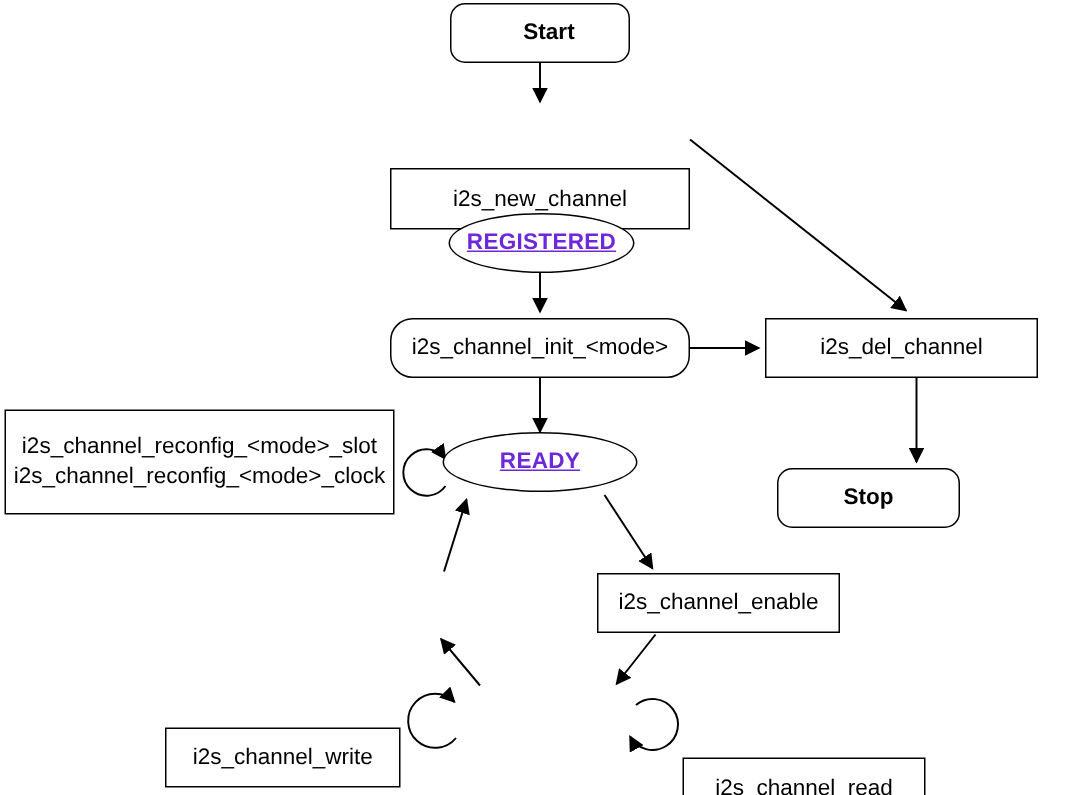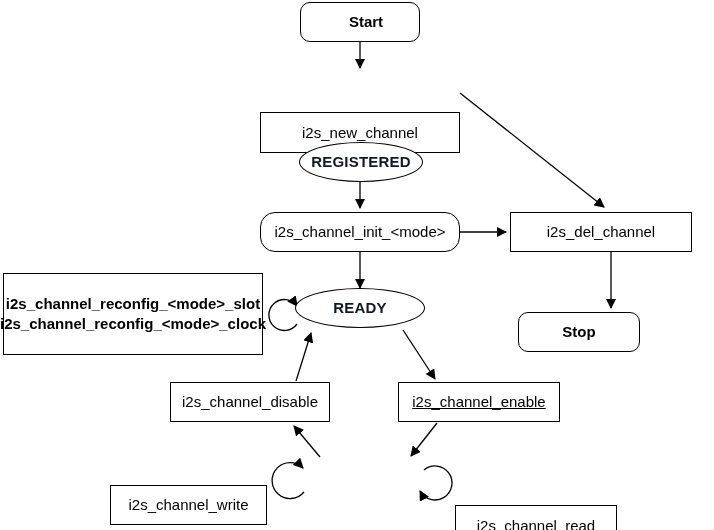--- a/index.html
+++ b/index.html
@@ -3,33 +3,33 @@
 <meta charset="utf-8">
 <style>
   html,body{margin:0;padding:0;background:#ffffff;}
   #stage{position:relative;width:714px;height:530px;background:#ffffff;overflow:hidden;
          font-family:"Liberation Sans",sans-serif;}
   #edges{position:absolute;left:0;top:0;width:714px;height:530px;}
   .node{position:absolute;box-sizing:border-box;background:#ffffff;border:1.5px solid #000000;
         display:flex;align-items:center;justify-content:center;text-align:center;
         font-size:15px;color:#000000;line-height:1.2;}
   .terminal{border-radius:10px;font-weight:bold;}
-  .state{border-radius:50%;font-weight:bold;color:#0f172a;letter-spacing:.2px;}
+  .state{border-radius:50%;font-weight:bold;color:#6d28d9;letter-spacing:.2px;text-decoration:underline;}
   .multiline{flex-direction:column;line-height:20px;}
   
   .n-start   {left:300px;top:2px;  width:120px;height:40px;padding-left:12px;}
   .n-new     {left:260px;top:72px; width:200px;height:41px;margin-top:40px;}
   .n-reg     {left:299px;top:142px;width:124px;height:40px;}
   .n-init    {left:260px;top:212px;width:200px;height:40px;border-radius:15px;}
   .n-del     {left:510px;top:212px;width:182px;height:40px;}
   .n-stop    {left:518px;top:312px;width:122px;height:40px;}
-  .n-reconf  {left:3px;  top:273px;width:260px;height:82px;font-weight:bold;}
+  .n-reconf  {left:3px;  top:273px;width:260px;height:70px;}
   .n-ready   {left:295px;top:288px;width:130px;height:40px;}
   .n-disable {left:170px;top:382px;width:160px;height:40px;}
-  .n-enable  {left:398px;top:382px;width:162px;height:40px;text-decoration:underline;}
+  .n-enable  {left:398px;top:382px;width:162px;height:40px;}
   .n-running {left:298px;top:455px;width:127px;height:43px;}
   .n-write   {left:110px;top:485px;width:157px;height:40px;}
   .n-read    {left:455px;top:505px;width:162px;height:42px;}
   .edge{stroke:#000000;stroke-width:1.3;fill:none;}
 </style>
 </head>
 <body>
 
 <div id="stage">
 
@@ -81,23 +81,20 @@
 
   <div class="node multiline n-reconf">
     <span>i2s_channel_reconfig_&lt;mode&gt;_slot</span>
     <span>i2s_channel_reconfig_&lt;mode&gt;_clock</span>
   </div>
 
   <div class="node state n-ready">
     <span>READY</span>
   </div>
 
-  <div class="node n-disable">
-    <span>i2s_channel_disable</span>
-  </div>
 
   <div class="node n-enable">
     <span>i2s_channel_enable</span>
   </div>
 
 
   <div class="node n-write">
     <span>i2s_channel_write</span>
   </div>
 

